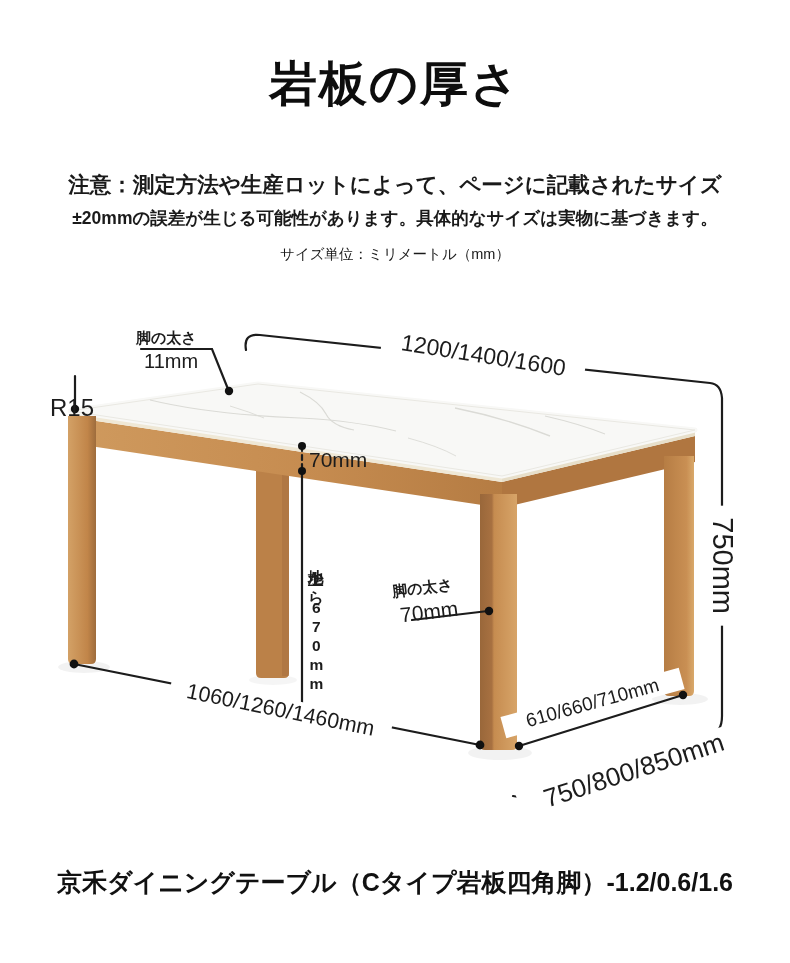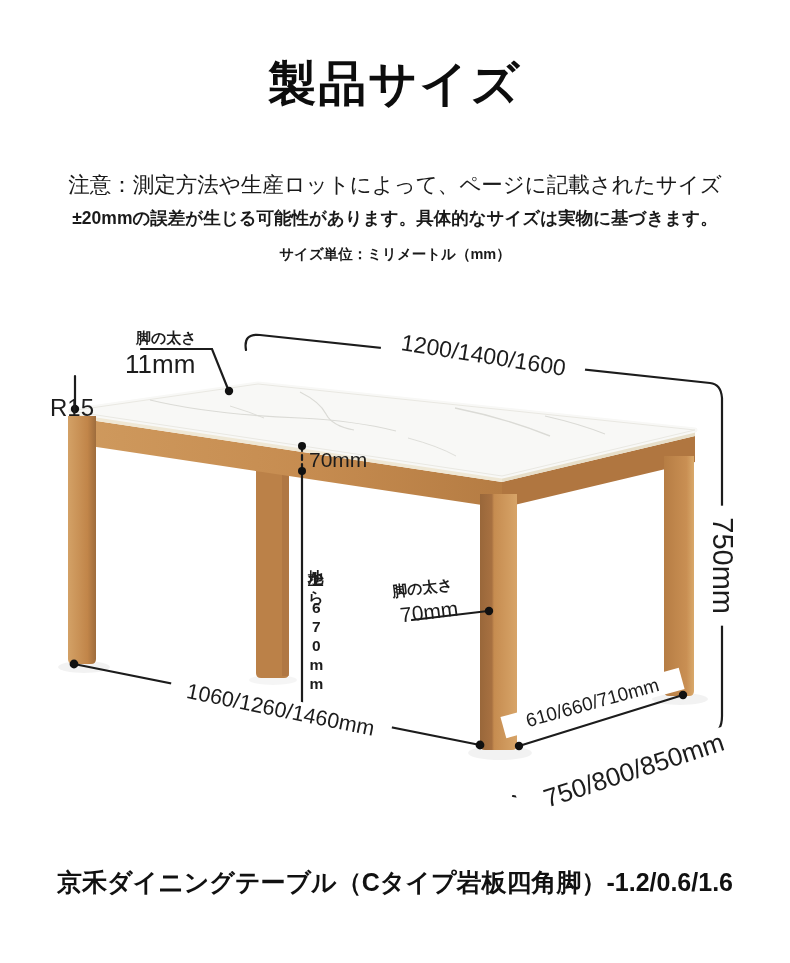--- a/index.html
+++ b/index.html
@@ -11,55 +11,55 @@
     color: #1a1a1a;
     overflow: hidden;
   }
   .abs { position: absolute; }
   .center-text { width: 100%; text-align: center; }
 
   .page-title {
     top: 54px; font-size: 48px; font-weight: 900;
     letter-spacing: 2px; color: #0d0d0d; line-height: 1.25;
   }
-  .note1 { top: 170px; font-size: 21.5px; font-weight: 400; }
+  .note1 { top: 170px; font-size: 21.5px; font-weight: 700; }
   .note2 { top: 206px; font-size: 17.5px; font-weight: 700; }
-  .unit-note { top: 245px; font-size: 14.5px; font-weight: 700; }
+  .unit-note { top: 245px; font-size: 14.5px; font-weight: 400; }
 
   .diagram { top: 288px; left: 0; width: 790px; height: 565px; }
   .diagram svg { position: absolute; top: 0; left: 0; }
 
   .dim-label {
     position: absolute; color: #1c1c1c; white-space: nowrap; line-height: 1.15;
   }
   .halo { background: #ffffff; padding: 0 3px; }
   .rot { transform-origin: 50% 50%; }
 
   .r15 { left: 50px; top: 58px; font-size: 24px; margin-top: 48px; }
   .slab-label { left: 136px; top: 41px; font-size: 15px; font-weight: 700; }
-  .slab-value { left: 125px; top: 62px; font-size: 26px; }
+  .slab-value { left: 144px; top: 62px; font-size: 20px; }
   .dim-top { left: 381px; top: 54px; width: 205px; text-align: center; font-size: 23px; transform: rotate(9deg); }
   .dim-70 { left: 309px; top: 160px; font-size: 21px; }
   .dim-height { left: 662px; top: 261px; width: 120px; text-align: center; font-size: 29px; transform: rotate(90deg); }
   .ground-670 {
     left: 307px; top: 268px; font-size: 15.5px; font-weight: 700;
     writing-mode: vertical-rl; text-orientation: upright; letter-spacing: 2px;
   }
   .leg-label { left: 392px; top: 291px; font-size: 15px; font-weight: 700; transform: rotate(-7deg); }
   .leg-value { left: 400px; top: 312px; font-size: 21px; transform: rotate(-7deg); }
   .dim-1060 { left: 168px; top: 410px; width: 225px; text-align: center; font-size: 21.5px; transform: rotate(11.5deg); }
   .dim-610 { left: 500px; top: 404px; width: 185px; text-align: center; font-size: 19px; transform: rotate(-15.5deg); }
   .dim-outer { left: 514px; top: 468px; width: 240px; text-align: center; font-size: 26px; transform: rotate(-18deg); }
 
   .footer-caption { top: 866px; font-size: 25px; font-weight: 700; color: #111; }
 </style>
 </head>
 <body>
 
-<div class="abs center-text page-title">製品サイズ</div>
+<div class="abs center-text page-title">岩板の厚さ</div>
 <div class="abs center-text note1">注意：測定方法や生産ロットによって、ページに記載されたサイズ</div>
 <div class="abs center-text note2">±20mmの誤差が生じる可能性があります。具体的なサイズは実物に基づきます。</div>
 <div class="abs center-text unit-note">サイズ単位：ミリメートル（mm）</div>
 
 <div class="abs diagram">
 
   <svg width="790" height="565" viewBox="0 0 790 565">
     <defs>
       <linearGradient id="woodFront" x1="0" y1="0" x2="1" y2="0">
         <stop offset="0" stop-color="#cf9a5e"></stop>

